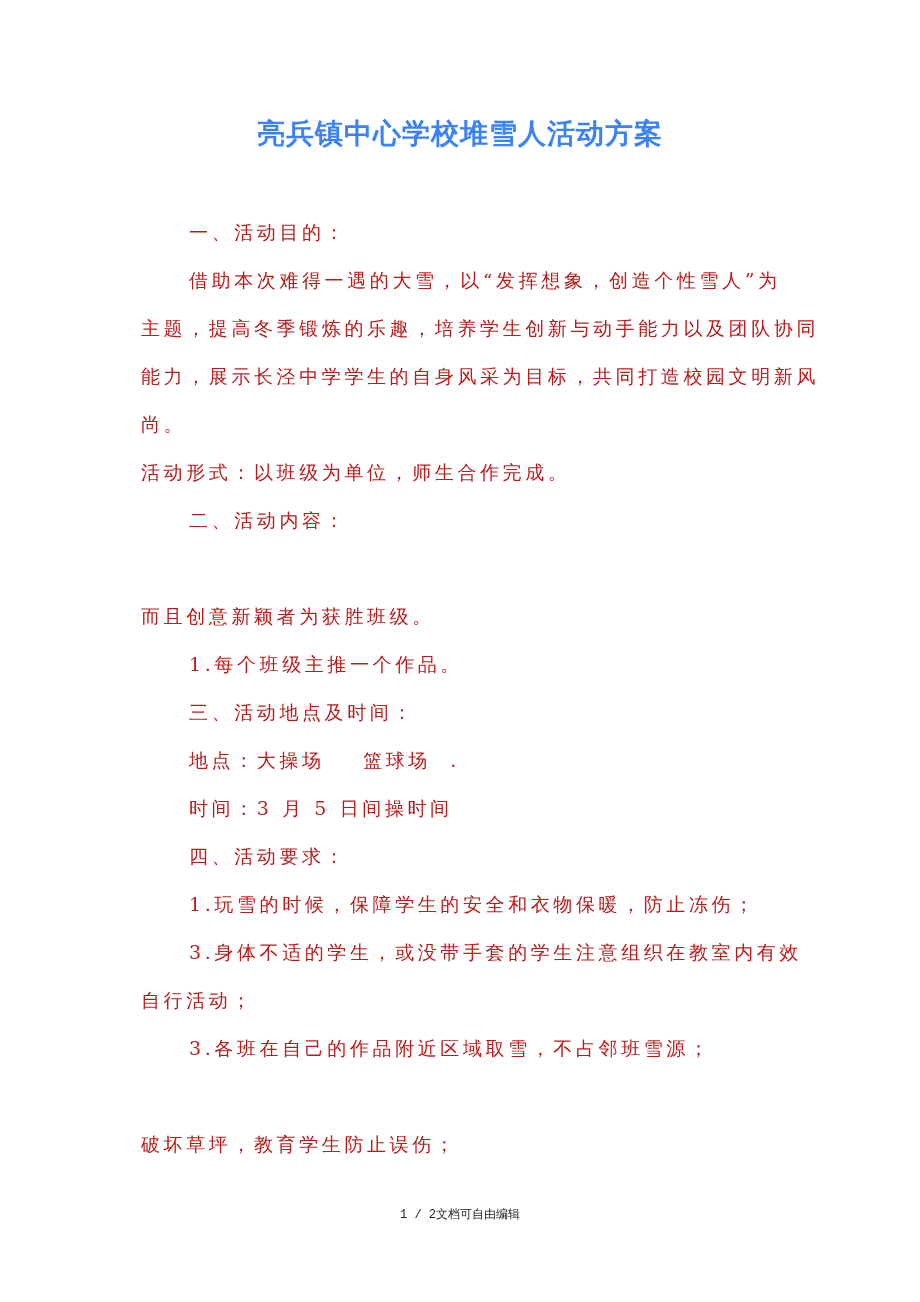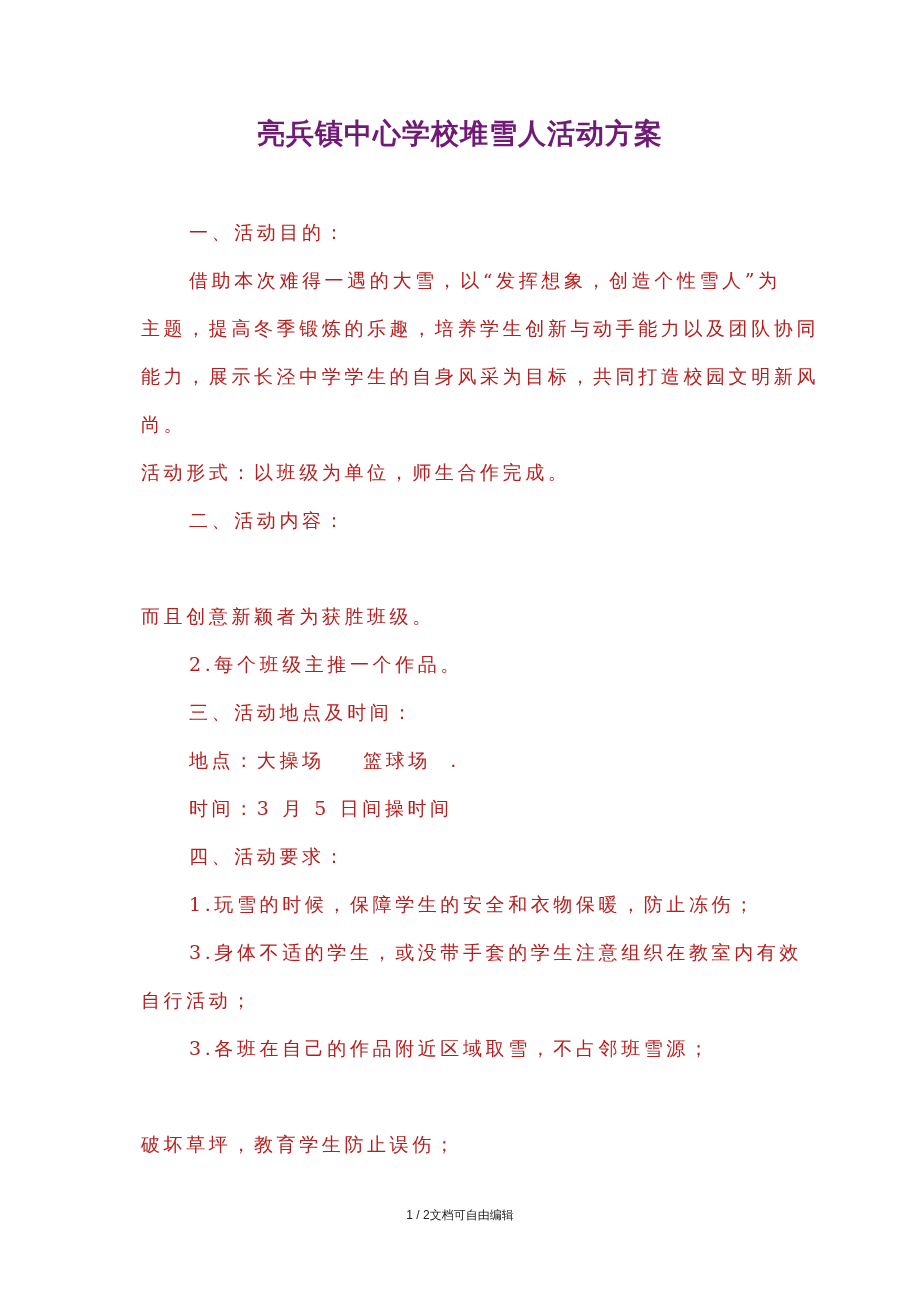--- a/index.html
+++ b/index.html
@@ -25,61 +25,61 @@
   .title {
     position: absolute;
     left: 0;
     width: 920px;
     top: 114px;
     text-align: center;
     font-family: "DejaVu Sans", "Liberation Sans", sans-serif;
     font-size: 28px;
     font-weight: bold;
     letter-spacing: 1px;
-    color: #701a75;
+    color: #3b82f6;
     line-height: 40px;
   }
   .line {
     position: absolute;
     left: 141px;
     width: 650px;
     font-size: 19px;
     line-height: 30px;
     letter-spacing: 3.6px;
     white-space: nowrap;
     color: #b91c1c;
   }
   .indent { left: 189px; }
   .footer {
     position: absolute;
     left: 0;
     width: 920px;
     top: 1205px;
     text-align: center;
-    font-family: Liberation Sans, sans-serif;
+    font-family: Liberation Mono, monospace;
     font-size: 12px;
     color: #222222;
     line-height: 20px;
   }
 </style>
 </head>
 <body>
 
 <div class="page">
   <div class="title">亮兵镇中心学校堆雪人活动方案</div>
 
   <div class="line indent" style="top:217px">一、活动目的：</div>
   <div class="line" style="top:313px">主题，提高冬季锻炼的乐趣，培养学生创新与动手能力以及团队协同</div>
   <div class="line indent" style="top:265px">借助本次难得一遇的大雪，以“发挥想象，创造个性雪人”为</div>
   <div class="line" style="top:361px">能力，展示长泾中学学生的自身风采为目标，共同打造校园文明新风</div>
   <div class="line" style="top:409px">尚。</div>
   <div class="line indent" style="top:505px">二、活动内容：</div>
   <div class="line" style="top:457px">活动形式：以班级为单位，师生合作完成。</div>
   <div class="line" style="top:601px">而且创意新颖者为获胜班级。</div>
-  <div class="line indent" style="top:649px">2.每个班级主推一个作品。</div>
+  <div class="line indent" style="top:649px">1.每个班级主推一个作品。</div>
   <div class="line indent" style="top:745px; white-space:pre">地点：大操场    篮球场  .</div>
   <div class="line indent" style="top:697px">三、活动地点及时间：</div>
   <div class="line indent" style="top:793px">时间：3 月 5 日间操时间</div>
   <div class="line indent" style="top:841px">四、活动要求：</div>
   <div class="line indent" style="top:889px">1.玩雪的时候，保障学生的安全和衣物保暖，防止冻伤；</div>
   <div class="line indent" style="top:937px">3.身体不适的学生，或没带手套的学生注意组织在教室内有效</div>
   <div class="line" style="top:985px">自行活动；</div>
   <div class="line indent" style="top:1033px">3.各班在自己的作品附近区域取雪，不占邻班雪源；</div>
   <div class="line" style="top:1129px">破坏草坪，教育学生防止误伤；</div>
 

